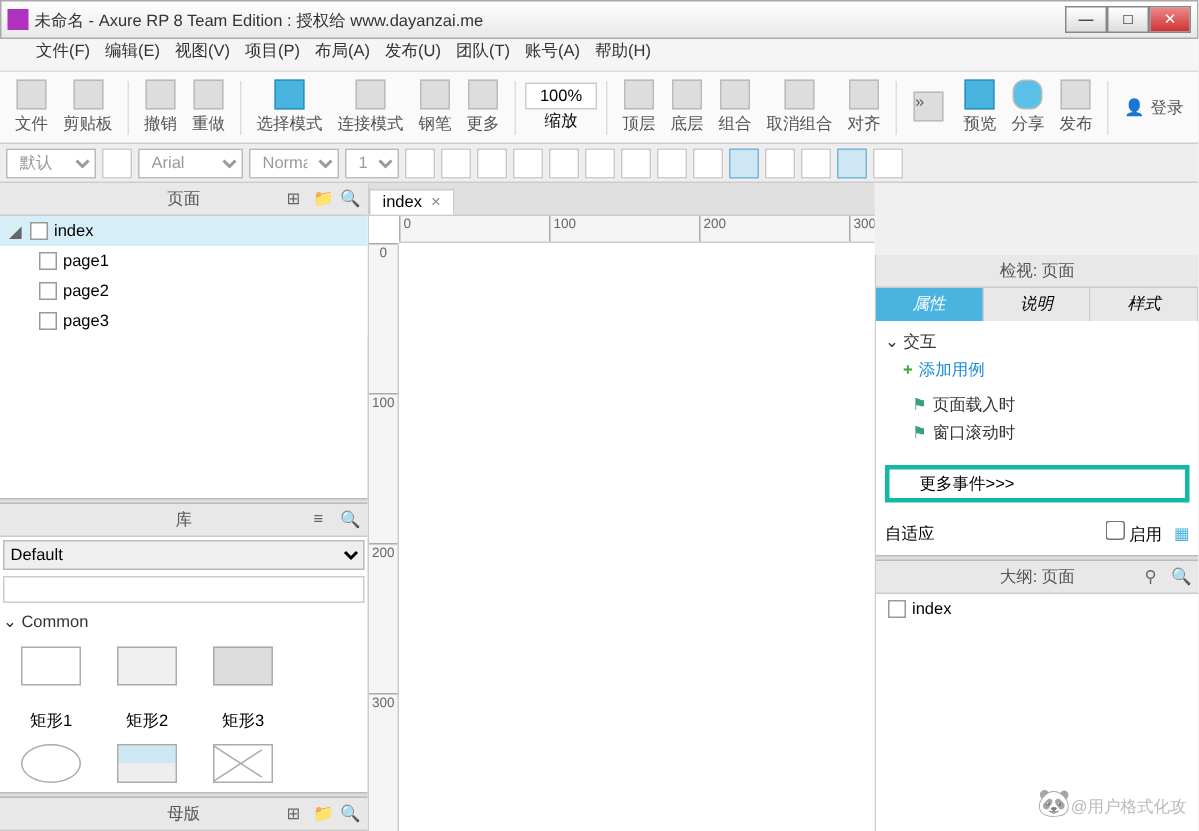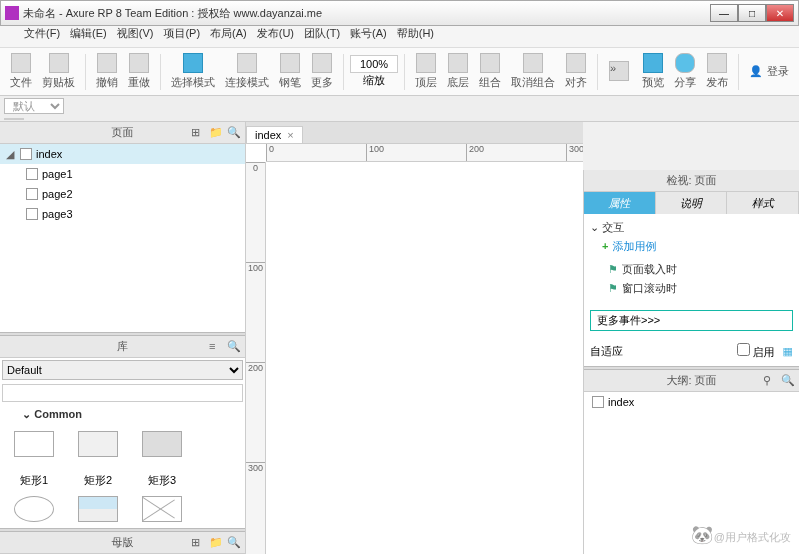--- a/index.html
+++ b/index.html
@@ -13,40 +13,40 @@
 .menubar { background: #f5f5f5; height: 22px; display: flex; align-items: flex-start; padding: 0 24px; gap: 10px; border-bottom: 1px solid #ddd; }
 .menubar span { color: #333; cursor: pointer; }
 .toolbar { background: #fafafa; height: 48px; display: flex; align-items: center; padding: 2px 6px; gap: 2px; border-bottom: 1px solid #ccc; }
 .tbtn { display: flex; flex-direction: column; align-items: center; justify-content: center; padding: 2px 4px; min-width: 30px; color: #555; cursor: pointer; }
 .tbtn .ic { width: 20px; height: 20px; background: #ddd; border: 1px solid #bbb; margin-bottom: 2px; }
 .tbtn .ic.blue { background: #4ab3e0; border-color: #2a93c0; }
 .tbtn .ic.cloud { background: #5ac0e8; border-radius: 8px; }
 .tsep { width: 1px; height: 36px; background: #ddd; margin: 0 4px; }
 .zoom { display: flex; flex-direction: column; align-items: center; }
 .zoom input { width: 48px; height: 18px; text-align: center; border: 1px solid #ccc; }
-.formatbar { background: #eee; height: 26px; display: flex; align-items: flex-start; padding: 2px 4px; gap: 4px; border-bottom: 1px solid #ccc; flex-direction: column; }
+.formatbar { background: #eee; height: 26px; display: flex; align-items: center; padding: 2px 4px; gap: 4px; border-bottom: 1px solid #ccc; }
 .fsel { height: 20px; border: 1px solid #bbb; background: #fff; padding: 0 4px; color: #999; }
 .fbtn { width: 20px; height: 20px; border: 1px solid #ccc; background: #fff; cursor: pointer; }
 .fbtn.on { background: #cde7f5; border-color: #7ab8d8; }
 .main { flex: 1; display: flex; overflow: hidden; }
 .left { width: 246px; display: flex; flex-direction: column; background: #fff; border-right: 1px solid #ccc; }
 .panelhdr { background: #e8e8e8; height: 22px; display: flex; align-items: center; justify-content: center; position: relative; border-bottom: 1px solid #ccc; color: #555; }
 .panelhdr .icons { position: absolute; right: 4px; display: flex; gap: 4px; }
 .panelhdr .ic { width: 14px; height: 14px; color: #666; cursor: pointer; }
 .tree { flex: 0 0 auto; background: #fff; }
 .tree-row { display: flex; align-items: center; height: 20px; padding-left: 6px; gap: 4px; cursor: pointer; }
 .tree-row.sel { background: #d6eef7; }
 .tree-row .arrow { width: 10px; color: #666; }
 .tree-row .pico { width: 12px; height: 12px; border: 1px solid #999; background: #fff; }
 .sep { height: 4px; background: #ddd; border-top: 1px solid #bbb; border-bottom: 1px solid #bbb; }
 .libsel { padding: 2px; }
 .libsel select { width: 100%; height: 20px; border: 1px solid #bbb; }
 .libsearch { padding: 2px; }
 .libsearch input { width: 100%; height: 18px; border: 1px solid #ccc; padding: 0 4px; }
-.libgrp { padding: 4px 22px; color: #333; cursor: pointer; font-weight: bold; }
+.libgrp { padding: 4px 2px; color: #333; cursor: pointer; }
 .shapes { display: flex; flex-wrap: wrap; gap: 8px; padding: 6px; }
 .shape { width: 56px; display: flex; flex-direction: column; align-items: center; gap: 16px; cursor: pointer; }
 .shape .sw { width: 40px; height: 26px; border: 1px solid #aaa; background: #fff; }
 .shape .sw.f2 { background: #f0f0f0; }
 .shape .sw.f3 { background: #ddd; }
 .shape .sw.circ { border-radius: 50%; }
 .shape .sw.img { background: linear-gradient(#cde7f5 50%,#eee 50%); }
 .shape .sw.ph { position: relative; }
 .shape .sw.ph:before, .shape .sw.ph:after { content:''; position:absolute; background:#aaa; }
 .shape .sw.ph:before { width:100%; height:1px; top:0; left:0; transform-origin:0 0; transform:rotate(33deg); }
@@ -64,21 +64,21 @@
 .right { width: 216px; display: flex; flex-direction: column; background: #fff; border-left: 1px solid #ccc; margin-top: 48px; }
 .rtabs { display: flex; height: 22px; }
 .rtab { flex: 1; text-align: center; line-height: 22px; background: #e8e8e8; border-right: 1px solid #ccc; cursor: pointer; font-style: italic; }
 .rtab.active { background: #4ab3e0; color: #fff; }
 .rbody { padding: 6px; flex: 0 0 auto; }
 .rsec { color: #333; margin-bottom: 4px; cursor: pointer; }
 .rlink { color: #1a8cd8; margin: 4px 0 6px 12px; cursor: pointer; }
 .rlink .plus { color: #3a3; font-weight: bold; margin-right: 4px; }
 .revent { margin-left: 18px; padding: 2px 0; color: #333; cursor: pointer; }
 .revent:before { content:'⚑'; color: #3aa080; margin-right: 4px; }
-.rmore { margin: 6px; border: 1px solid #14b8a6; padding: 2px 6px; cursor: pointer; }
+.rmore { margin: 6px; border: 3px solid #14b8a6; padding: 2px 20px; cursor: pointer; }
 .radapt { margin: 6px; display: flex; align-items: center; gap: 8px; }
 .radapt .chk { margin-left: auto; }
 .outline { flex: 1; }
 .outline-row { padding: 4px 8px; display: flex; align-items: center; gap: 4px; cursor: pointer; }
 .watermark { position: absolute; bottom: 8px; right: 8px; color: rgba(120,120,120,0.5); font-size: 18px; pointer-events: none; }
 </style>
 </head>
 <body>
 
 <div class="titlebar">

